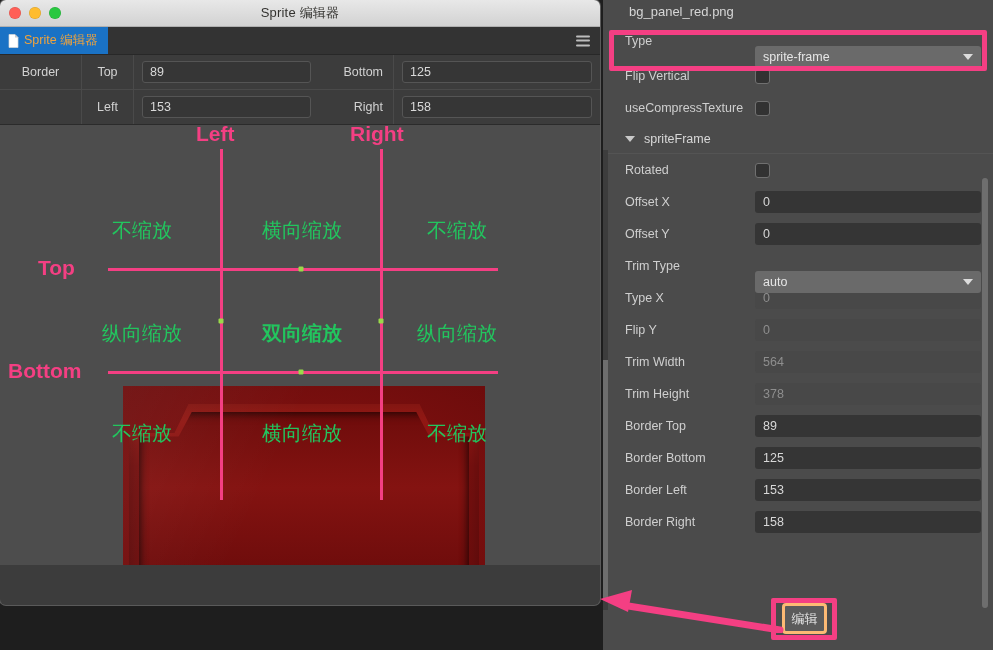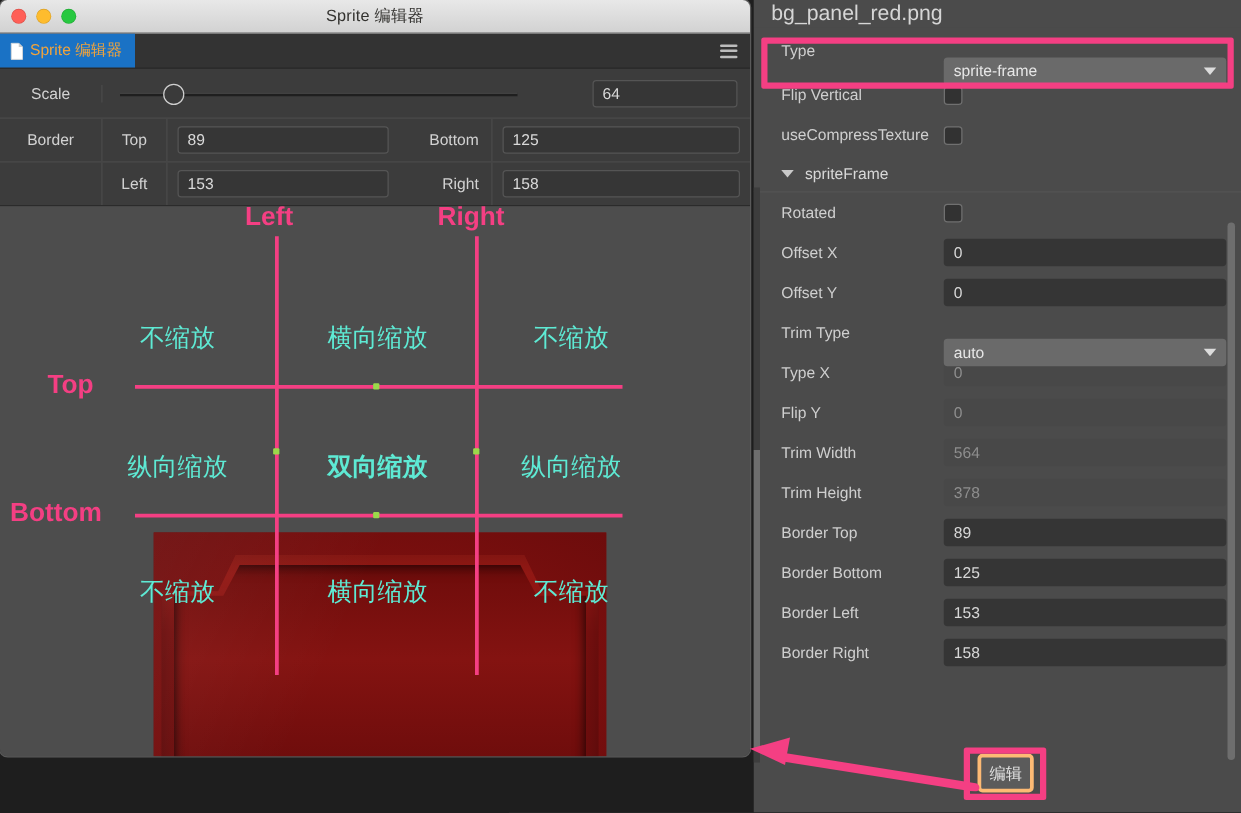--- a/index.html
+++ b/index.html
@@ -181,21 +181,21 @@
   }
   .guide-label {
     position: absolute;
     color: #f43f83;
     font-size: 21px;
     font-weight: bold;
     white-space: nowrap;
   }
   .zone-label {
     position: absolute;
-    color: #5eead4;
+    color: #22c55e;
     font-size: 20px;
     white-space: nowrap;
     text-align: center;
     transform: translateX(-50%);
   }
   .handle {
     position: absolute;
     width: 5px; height: 5px;
     background: #9ad94a;
     border-radius: 1px;
@@ -206,23 +206,23 @@
   #inspector {
     position: absolute;
     left: 603px; top: 0;
     width: 390px; height: 650px;
     background: #4b4b4b;
     overflow: hidden;
   }
   #insp-header {
     height: 22px;
     display: flex; align-items: center;
-    padding-left: 14px;
+    padding-left: 26px;
     color: #d6d6d6;
-    font-size: 17px;
+    font-size: 13px;
     background: #4b4b4b;
   }
   .insp-row {
     height: 32px;
     display: flex; align-items: center;
     padding-left: 22px;
     box-sizing: border-box;
   }
   .insp-label {
     width: 130px;
@@ -380,32 +380,20 @@
     </div>
     <div id="hamburger">
       <i></i>
         <i></i>
         <i></i>
     </div>
   </div>
 
   <div id="props">
 
-    <div class="prow" id="scale-row">
-      <div class="cell-label lbl-main">Scale</div>
-      <div id="scale-slider-cell">
-        <div class="slider">
-          <div class="track"></div>
-          <div class="thumb" style="left: 13.5%;"></div>
-        </div>
-      </div>
-      <div class="cell-field" id="scale-value-cell">
-        <input class="txtbox" type="text" value="64" style="">
-      </div>
-    </div>
 
     <div class="prow">
       <div class="cell-label lbl-main">Border</div>
       <div class="cell-label lbl-sub">Top</div>
       <div class="cell-field" style="width:185px">
         <input class="txtbox" type="text" value="89" style="">
       </div>
       <div class="cell-label lbl-sub-r" style="width:75px">Bottom</div>
       <div class="cell-field" style="flex:1">
         <input class="txtbox" type="text" value="125" style="">

